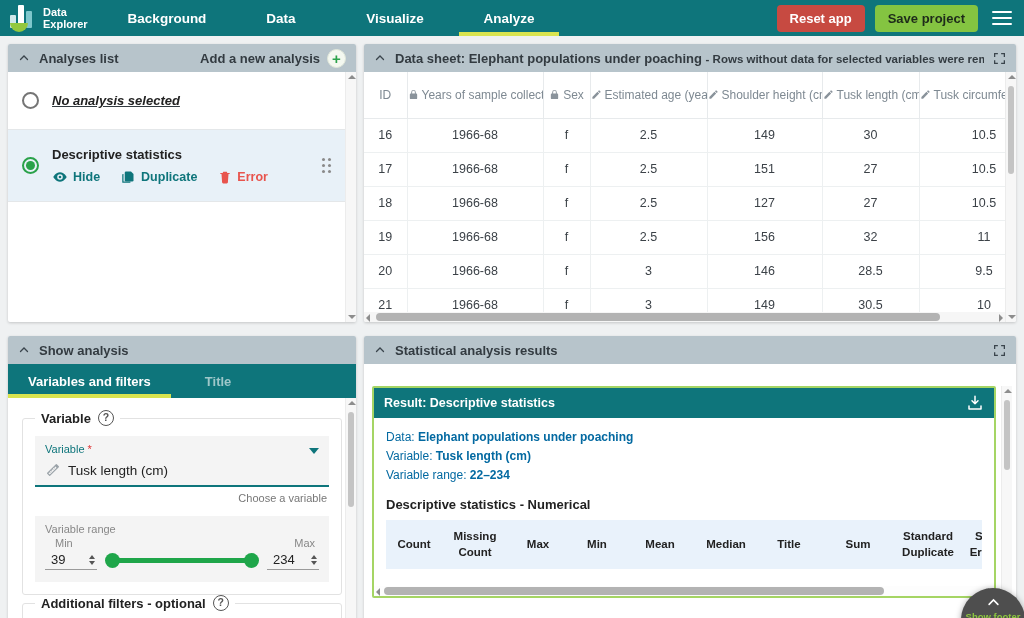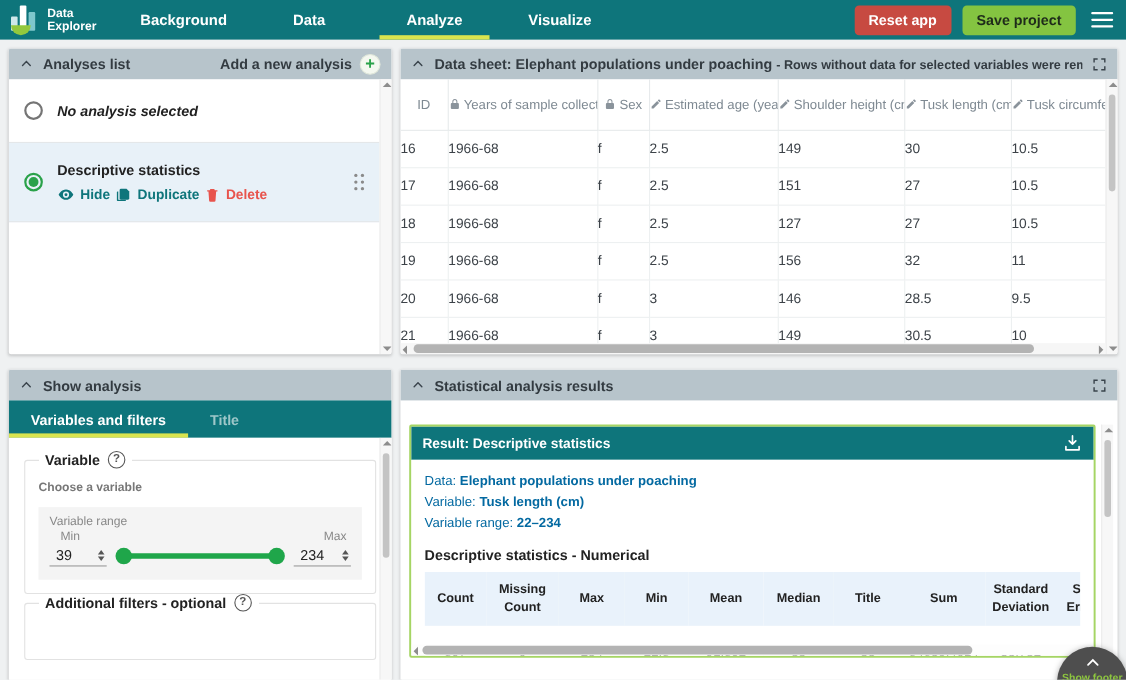--- a/index.html
+++ b/index.html
@@ -49,64 +49,64 @@
   .h-scroll{position:absolute; left:0; bottom:0; height:10px; background:#f6f6f6; z-index:5;}
   .h-scroll .thumb{position:absolute; top:1px; bottom:1px; background:#b3b3b3; border-radius:4px;}
   .arr-l{top:2px; left:2px; border-right-color:#8d8d8d; border-left-width:0;}
   .arr-r{top:2px; right:2px; border-left-color:#8d8d8d; border-right-width:0;}
 
   
   .panel-analyses{height:278px; flex:none;}
   .al-body{flex:1; display:flex; overflow:hidden;}
   .al-list{flex:1;}
   .al-item{display:flex; align-items:center; gap:13px; padding:0 14px; border-bottom:1px solid #e4e7e9; cursor:pointer;}
-  .al-empty{height:58px;}
+  .al-empty{height:58px;text-decoration:underline;}
   .al-empty .lbl{font-style:italic; font-weight:bold; font-size:13px; color:#222;}
   .radio{width:17px; height:17px; border-radius:50%; border:2px solid #757575; flex:none;}
   .radio.checked{border-color:var(--radio); display:flex; align-items:center; justify-content:center;}
   .radio.checked::after{content:""; width:9px; height:9px; border-radius:50%; background:var(--radio);}
   .al-selected{background:var(--selblue); height:72px;}
   .al-sel-name{font-size:13px; font-weight:bold; color:#222;}
-  .al-actions{display:flex; gap:5px; margin-top:7px;}
+  .al-actions{display:flex; gap:21px; margin-top:7px;}
   .act{display:flex; align-items:center; gap:5px; font-size:12.5px; font-weight:bold; color:var(--teal); cursor:pointer; background:none; border:none; font-family:inherit;}
   .act.red{color:var(--del);}
   .drag-handle{margin-left:auto; display:grid; grid-template-columns:3px 3px; gap:3px; cursor:grab;}
   .drag-handle i{width:3px; height:3px; background:#8a8a8a; border-radius:50%;}
   .add-analysis{margin-left:auto; display:flex; align-items:center; gap:7px; font-size:13px; font-weight:bold; cursor:pointer; background:none; border:none; font-family:inherit; color:#333b41;}
   .plus-circle{width:19px; height:19px; border-radius:50%; background:#f4f8f0; border:1px solid #e0e7da; color:#2aa24a; font-size:15px; font-weight:bold; line-height:17px; text-align:center;}
 
   
   .panel-datasheet{height:278px; flex:none;}
   .ds-title{font-size:13px; font-weight:bold; white-space:nowrap; overflow:hidden;}
   .ds-sub{font-size:11.5px; font-weight:bold;}
   .ds-body{flex:1; display:flex; overflow:hidden; position:relative;}
   .ds-main{flex:1; overflow:hidden; position:relative;}
   table{border-collapse:collapse; table-layout:fixed;}
   .ds-table{width:685px;}
   .ds-table th{height:46px; font-size:12px; font-weight:normal; color:#7e8992; border-right:1px solid #e7eaec; border-bottom:1px solid #e7eaec; white-space:nowrap; overflow:hidden; text-align:center;}
   .ds-table th .cicon{vertical-align:-1.5px; margin-right:3px;}
-  .ds-table td{height:34px; font-size:12.5px; color:#3c4248; border-right:1px solid #edf0f1; border-bottom:1px solid #edf0f1;}
+  .ds-table td{height:34px; font-size:12.5px; color:#3c4248; text-align:center; border-right:1px solid #edf0f1; border-bottom:1px solid #edf0f1;}
 
   
   .panel-edit{height:310px; flex:none;}
-  .tabbar{height:34px; flex:none; background:var(--teal); display:flex; align-items:stretch;}
+  .tabbar{height:34px; flex:none; background:var(--teal); display:flex; align-items:stretch;gap:14px;}
   .e-tab{display:flex; align-items:center; padding:0 20px; font-size:13px; font-weight:bold; color:#9ec7c9; position:relative; cursor:pointer;}
   .e-tab.active{color:#fff;}
   .e-tab.active::after{content:""; position:absolute; left:0; right:0; bottom:0; height:4px; background:var(--lime);}
   .ea-body{flex:1; background:#fff; padding:12px 14px 0 14px; overflow:hidden; position:relative;}
   fieldset{border:1px solid #e2e2e2; border-radius:3px; padding:6px 12px 12px 12px; }
   legend{font-size:13px; font-weight:bold; color:#222; padding:0 6px; display:flex; align-items:center; gap:7px;}
   .q-icon{width:16px; height:16px; border:1.5px solid #555; border-radius:50%; font-size:10.5px; font-weight:bold; color:#555; text-align:center; line-height:13px; flex:none; cursor:pointer;}
   .select-strip{background:#f4f4f4; padding:7px 10px 0 10px; border-bottom:2px solid var(--teal); position:relative; margin-top:4px; cursor:pointer;}
   .fl{font-size:11px; color:var(--teal);}
   .fl .req{color:#d33;}
   .sel-row{display:flex; align-items:center; gap:7px; height:30px;}
   .sel-val{font-size:13.5px; color:#222;}
   .caret{margin-left:auto; width:0; height:0; border:5px solid transparent; border-top:6px solid var(--teal); margin-bottom:-5px; position:absolute; right:10px; top:12px;}
-  .helper{font-size:11px; color:#777; margin:5px 2px 12px 0;font-weight:bold;}
+  .helper{text-align:right; font-size:11px; color:#777; margin:5px 2px 12px 0;}
   .range-strip{background:#f4f4f4; padding:7px 10px 12px 10px;}
   .rs-lab{font-size:11px; color:#888;}
   .range-row{display:flex; align-items:flex-end; gap:10px; margin-top:2px;}
   .mm{width:52px; flex:none;}
   .mm-lab{font-size:11px; color:#888; margin:0 0 3px 10px;}
   .mm.right .mm-lab{text-align:right; margin:0 4px 3px 0;}
   .mm-input{display:flex; align-items:center; justify-content:space-between; border-bottom:1px solid #9a9a9a; padding:0 2px 2px 6px; font-size:13px; color:#222;}
   .stepper{display:flex; flex-direction:column; gap:2px; cursor:pointer;}
   .stepper i{width:0; height:0; border:3.5px solid transparent;}
   .stepper .up{border-bottom:4.5px solid #555; border-top-width:0;}
@@ -145,22 +145,22 @@
         <span class="base"></span>
     </div>
     <div class="logo-text">
       <div>Data</div>
       <div>Explorer</div>
     </div>
   </div>
   <nav class="nav-tabs" id="nav-tabs">
       <div class="nav-tab">Background</div>
       <div class="nav-tab">Data</div>
+      <div class="nav-tab">Visualize</div>
       <div class="nav-tab active">Analyze</div>
-      <div class="nav-tab">Visualize</div>
     </nav>
   <div class="nav-right">
     <button class="btn btn-reset">Reset app</button>
     <button class="btn btn-save">Save project</button>
     <div class="hamburger">
         <span></span>
         <span></span>
         <span></span>
       </div>
   </div>
@@ -205,21 +205,21 @@
                   <svg viewBox="0 0 24 24" width="15" height="15" fill="#0e757b">
                       <path d="M8 4h8l4 4v10a2 2 0 0 1-2 2h-10a2 2 0 0 1-2-2V6a2 2 0 0 1 2-2z"></path>
                       <path d="M4 8H3a1 1 0 0 0-1 1v12a1 1 0 0 0 1 1h12v-2H4V8z"></path>
                     </svg>
                   <span>Duplicate</span>
                 </button>
                 <button class="act red">
                   <svg viewBox="0 0 24 24" width="14" height="14" fill="#e8544d">
                       <path d="M6 7h12l-1 14a2 2 0 0 1-2 2H9a2 2 0 0 1-2-2L6 7zm3-4h6l1 2h4v2H4V5h4l1-2z"></path>
                     </svg>
-                  <span>Delete</span>
+                  <span>Error</span>
                 </button>
               </div>
             </div>
             <span class="drag-handle">
                 <i></i>
                 <i></i>
                 <i></i>
                 <i></i>
                 <i></i>
                 <i></i>
@@ -245,20 +245,30 @@
       <div class="tabbar" id="edit-tabs">
           <div class="e-tab active">Variables and filters</div>
           <div class="e-tab">Title</div>
         </div>
       <div class="ea-body">
         <fieldset>
           <legend>
             <span>Variable</span>
             <span class="q-icon">?</span>
           </legend>
+          <div class="select-strip">
+            <div class="fl"><span>Variable</span> <span class="req">*</span></div>
+            <div class="sel-row">
+              <svg viewBox="0 0 24 24" width="16" height="16" fill="#9aa2a8">
+                  <path d="M20.7 6.3l-3-3a1 1 0 0 0-1.4 0L3.3 16.3a1 1 0 0 0 0 1.4l3 3a1 1 0 0 0 1.4 0L20.7 7.7a1 1 0 0 0 0-1.4zM7.2 18.8l-2-2 1.4-1.4 1 1 .8-.8-1-1 1.4-1.4 1 1 .8-.8-1-1 1.4-1.4 1 1 .8-.8-1-1 1.4-1.4 1 1 .8-.8-1-1 1.4-1.4 2 2L7.2 18.8z"></path>
+                </svg>
+              <span class="sel-val">Tusk length (cm)</span>
+              <span class="caret"></span>
+            </div>
+          </div>
           <div class="helper">Choose a variable</div>
           <div class="range-strip">
             <div class="rs-lab">Variable range</div>
             <div class="range-row">
               <div class="mm">
                 <div class="mm-lab">Min</div>
                 <div class="mm-input">
                   <span>39</span>
                   <span class="stepper">
                       <i class="up"></i>
@@ -474,21 +484,21 @@
                 <thead id="st-thead">
                     <tr>
                       <th>Count</th>
                       <th>Missing Count</th>
                       <th>Max</th>
                       <th>Min</th>
                       <th>Mean</th>
                       <th>Median</th>
                       <th>Title</th>
                       <th>Sum</th>
-                      <th>Standard Deviation</th>
+                      <th>Standard Duplicate</th>
                       <th>Standard Error Mean</th>
                     </tr>
                   </thead>
                 <tbody id="st-tbody">
                     <tr>
                       <td>597</td>
                       <td>0</td>
                       <td>234</td>
                       <td>22.5</td>
                       <td>91.592</td>

